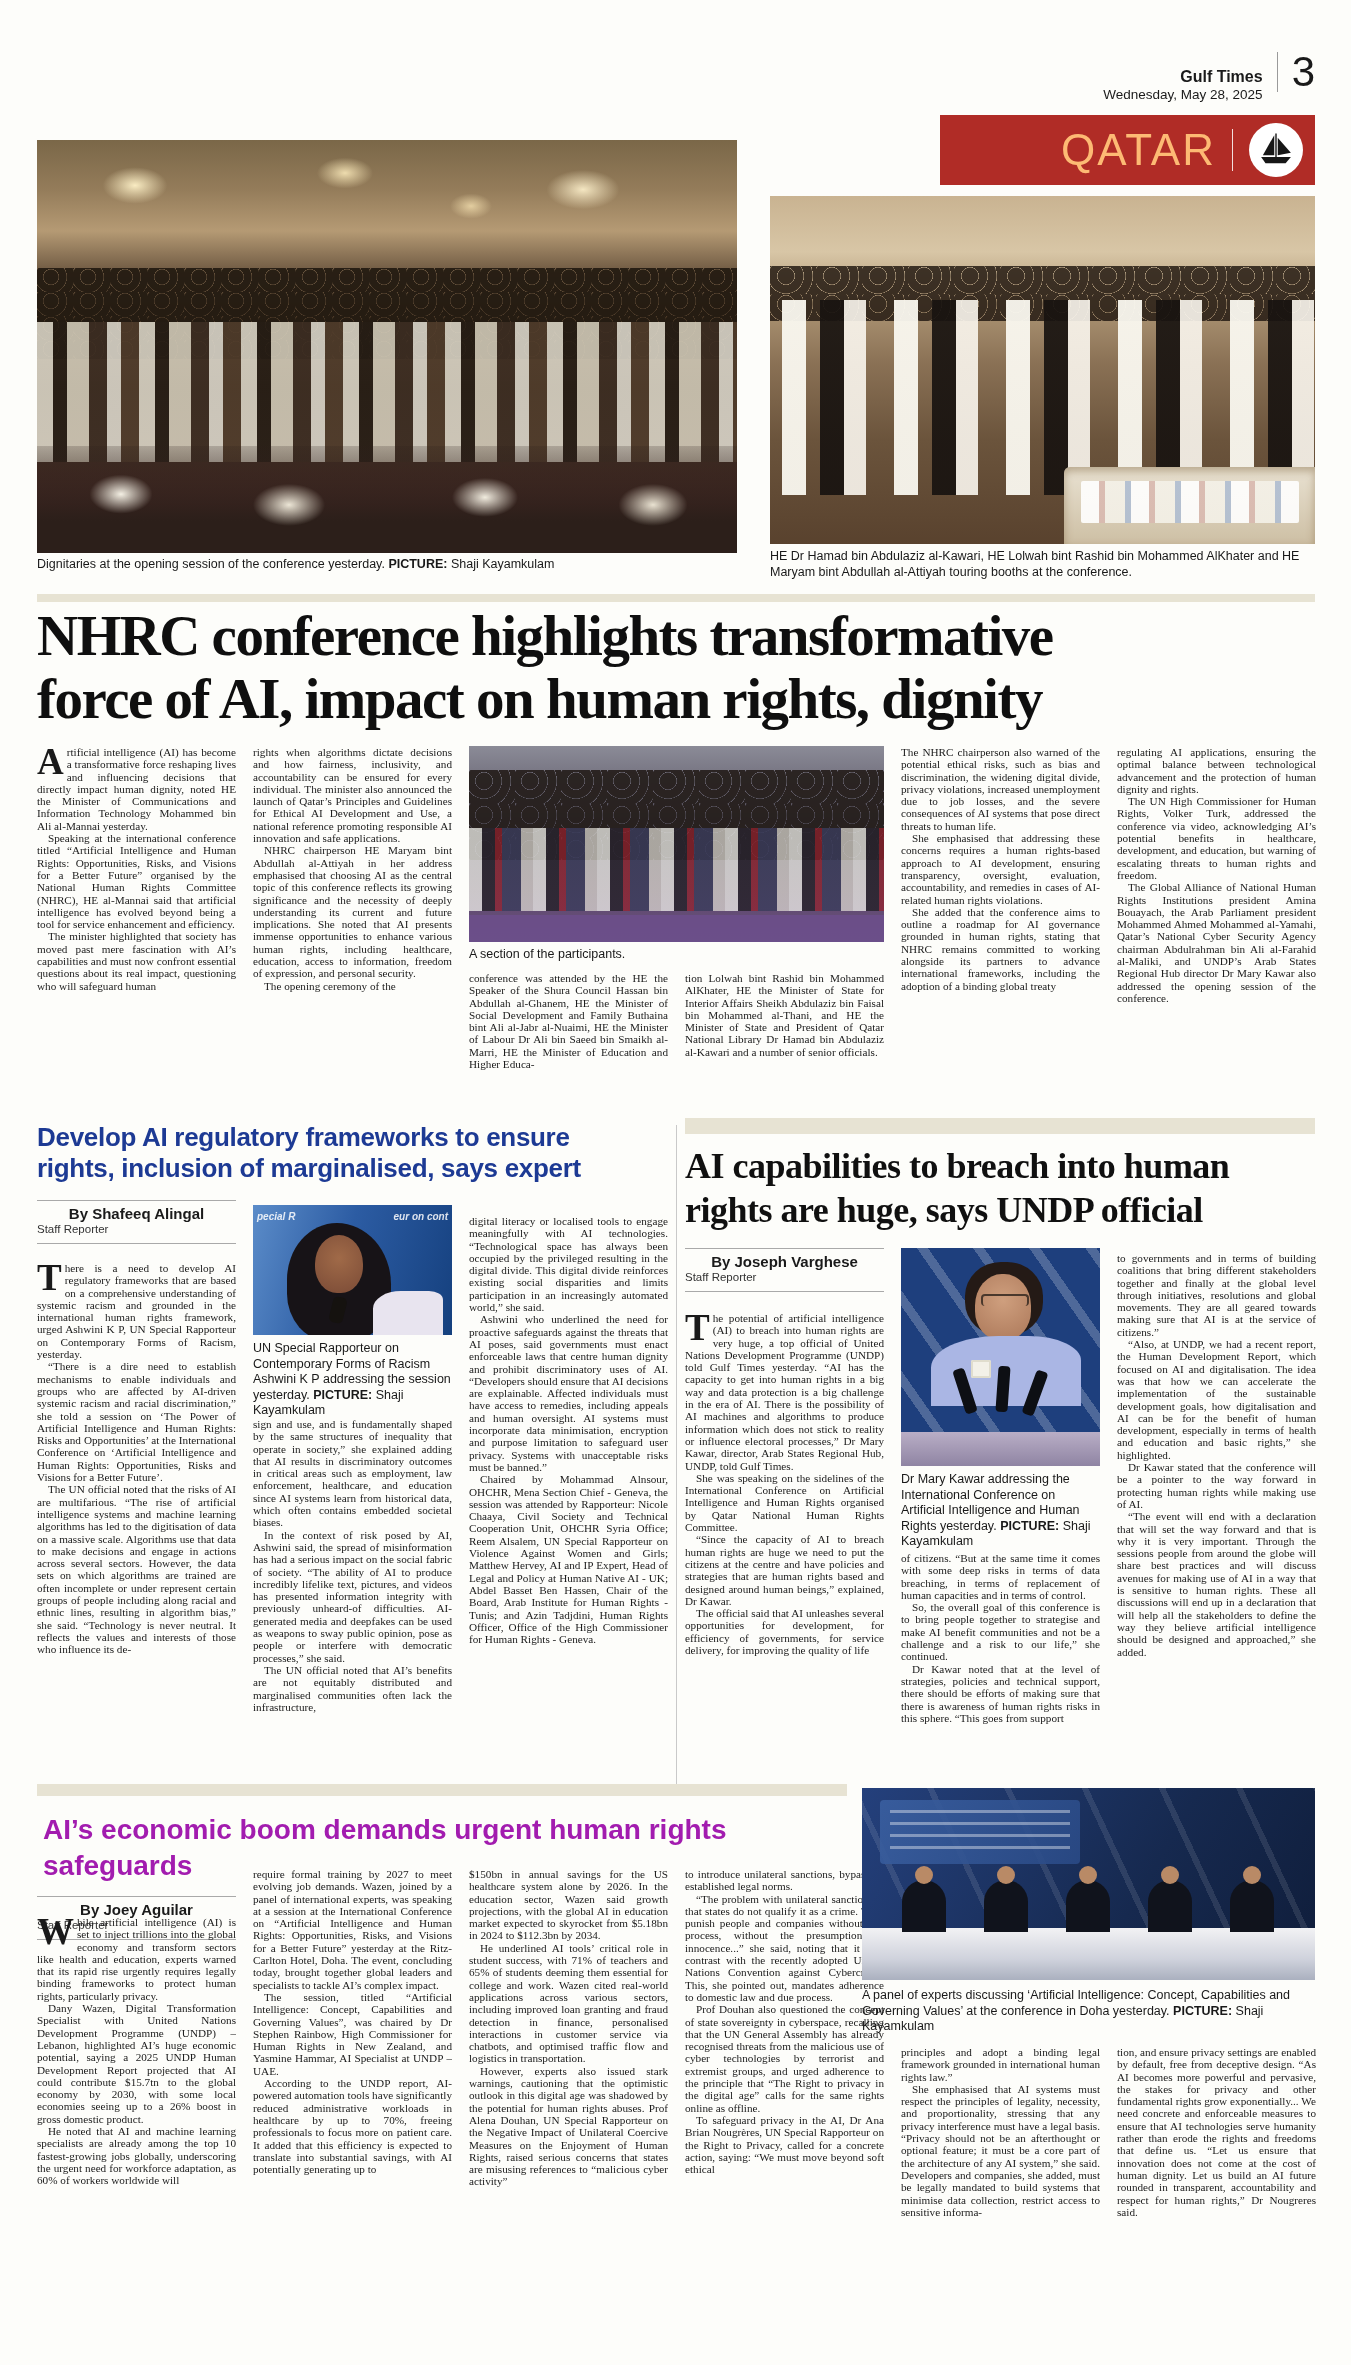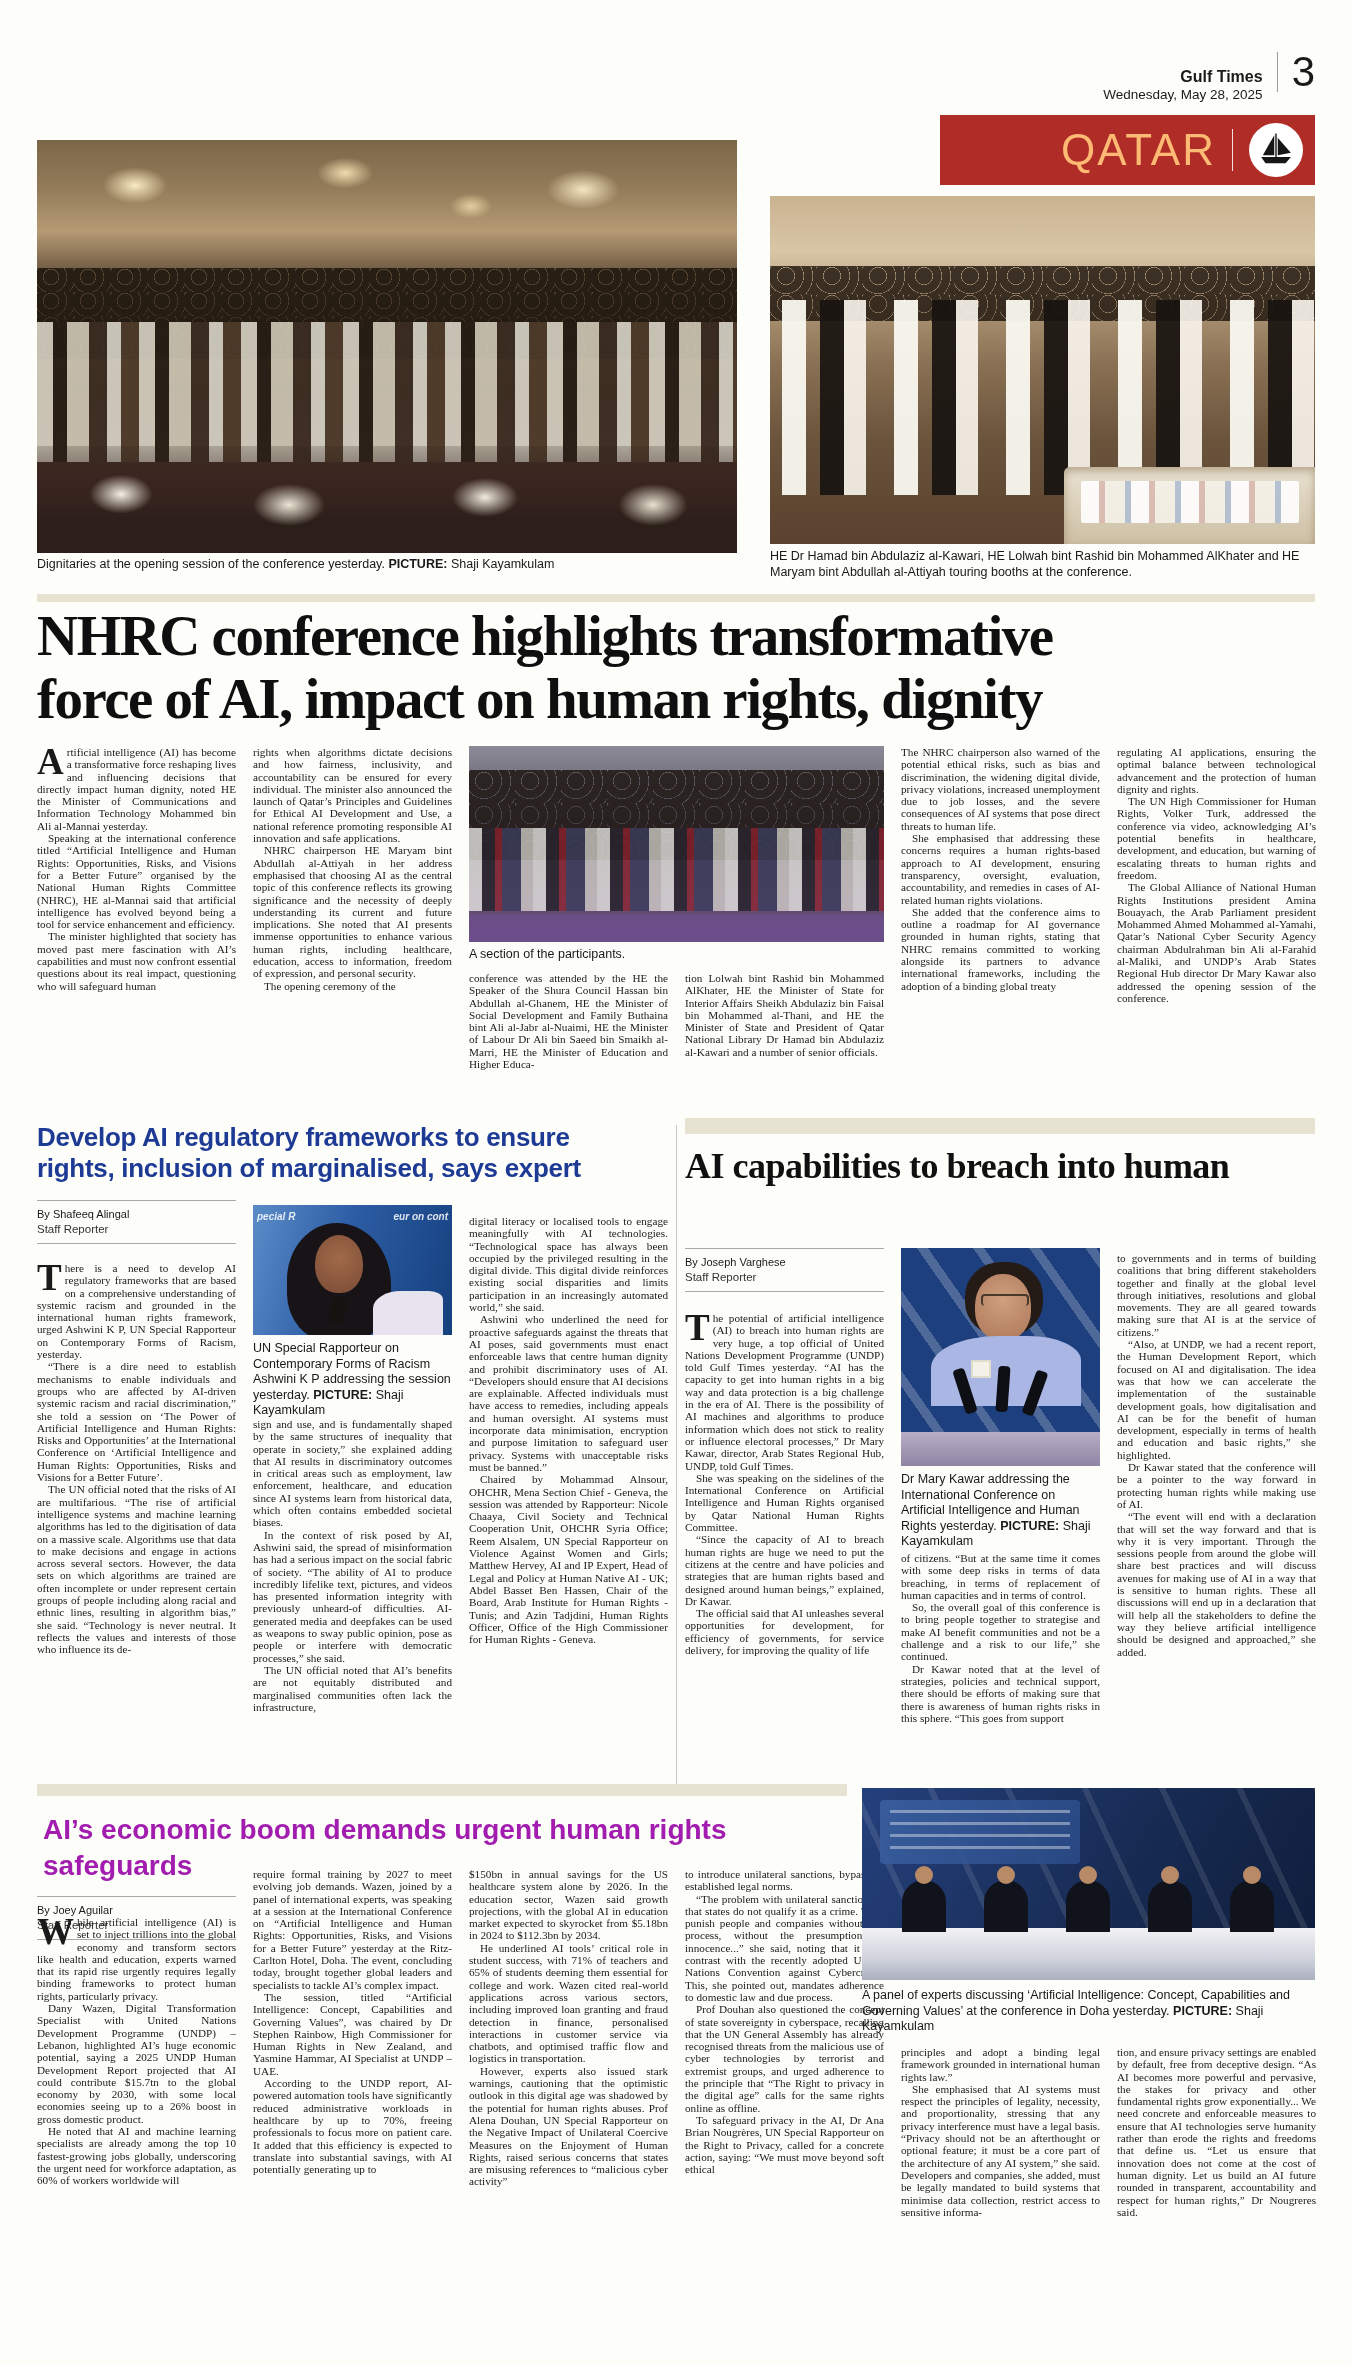--- a/index.html
+++ b/index.html
@@ -25,21 +25,21 @@
   .vrule{position:absolute;width:1px;background:#c9c9c9;}
 
   .main-head{position:absolute;left:37px;top:604px;width:1278px;margin:0;font-weight:700;font-size:57px;line-height:63px;letter-spacing:-1.5px;color:#0f0f0f;}
 
   .col{position:absolute;width:199px;overflow:hidden;}
   .bp{margin:0;font-size:11.2px;line-height:12.3px;text-align:justify;}
   .bp+.bp{text-indent:11px;}
   .drop::first-letter{float:left;font-size:37px;line-height:29px;font-weight:700;padding:1px 3px 0 0;}
 
   .byline{position:absolute;width:199px;border-top:1px solid #a9a9a9;border-bottom:1px solid #a9a9a9;padding:5px 0 7px;font-family:"Liberation Sans",sans-serif;box-sizing:border-box;}
-  .byline .by{font-size:11px;font-weight:normal;line-height:16px;}
+  .byline .by{font-size:15px;font-weight:bold;line-height:16px;text-align:center;}
   .byline .role{font-size:11.5px;color:#333;line-height:14px;}
 
   .head-blue{position:absolute;margin:0;color:#1d3a94;font-family:"Liberation Sans",sans-serif;font-weight:bold;font-size:26px;line-height:31px;letter-spacing:-0.3px;}
   .head-serif{position:absolute;margin:0;font-weight:700;font-size:36px;line-height:44px;letter-spacing:-0.5px;color:#101010;}
   .head-black{position:absolute;margin:6px;font-family:"Liberation Sans",sans-serif;font-weight:bold;font-size:28px;line-height:36px;color:#a21caf;}
 
   
   #ph1{background:linear-gradient(180deg,#7a6748 0%,#947c5a 12%,#b59a74 22%,#6e5942 32%,#463423 46%,#332619 60%,#3d2d22 74%,#55302b 88%,#4a2424 100%);}
   #ph1 .glow{position:absolute;inset:0;background:
     radial-gradient(ellipse 46px 26px at 14% 11%,rgba(255,242,200,.95),transparent 70%),
@@ -220,21 +220,21 @@
   </div>
   <div class="col" style="left:469px;top:1215px;height:580px;">
     <p class="bp">digital literacy or localised tools to engage meaningfully with AI technologies. “Technological space has always been occupied by the privileged resulting in the digital divide. This digital divide reinforces existing social disparities and limits participation in an increasingly automated world,” she said.</p>
     <p class="bp">Ashwini who underlined the need for proactive safeguards against the threats that AI poses, said governments must enact enforceable laws that centre human dignity and prohibit discriminatory uses of AI. “Developers should ensure that AI decisions are explainable. Affected individuals must have access to remedies, including appeals and human oversight. AI systems must incorporate data minimisation, encryption and purpose limitation to safeguard user privacy. Systems with unacceptable risks must be banned.”</p>
     <p class="bp">Chaired by Mohammad Alnsour, OHCHR, Mena Section Chief - Geneva, the session was attended by Rapporteur: Nicole Chaaya, Civil Society and Technical Cooperation Unit, OHCHR Syria Office; Reem Alsalem, UN Special Rapporteur on Violence Against Women and Girls; Matthew Hervey, AI and IP Expert, Head of Legal and Policy at Human Native AI - UK; Abdel Basset Ben Hassen, Chair of the Board, Arab Institute for Human Rights - Tunis; and Azin Tadjdini, Human Rights Officer, Office of the High Commissioner for Human Rights - Geneva.</p>
   </div>
 
   <div class="vrule" style="left:676px;top:1125px;height:668px;"></div>
 
   <div class="bar" style="left:685px;top:1118px;width:630px;height:16px;"></div>
-  <h2 class="head-serif" style="left:685px;top:1144px;width:632px;"><span>AI capabilities to breach into human</span><br></h2>
+  <h2 class="head-serif" style="left:685px;top:1144px;width:632px;"><span>AI capabilities to breach into human</span><br><span>rights are huge, says UNDP official</span></h2>
 
   <div class="byline" style="left:685px;top:1248px;">
     <div class="by">By Joseph Varghese</div>
     <div class="role">Staff Reporter</div>
   </div>
   <div class="col" style="left:685px;top:1312px;height:458px;">
     <p class="bp drop">The potential of artificial intelligence (AI) to breach into human rights are very huge, a top official of United Nations Development Programme (UNDP) told Gulf Times yesterday. “AI has the capacity to get into human rights in a big way and data protection is a big challenge in the era of AI. There is the possibility of AI machines and algorithms to produce information which does not stick to reality or influence electoral processes,” Dr Mary Kawar, director, Arab States Regional Hub, UNDP, told Gulf Times.</p>
     <p class="bp">She was speaking on the sidelines of the International Conference on Artificial Intelligence and Human Rights organised by Qatar National Human Rights Committee.</p>
     <p class="bp">“Since the capacity of AI to breach human rights are huge we need to put the citizens at the centre and have policies and strategies that are human rights based and designed around human beings,” explained, Dr Kawar.</p>
     <p class="bp">The official said that AI unleashes several opportunities for development, for efficiency of governments, for service delivery, for improving the quality of life</p>

